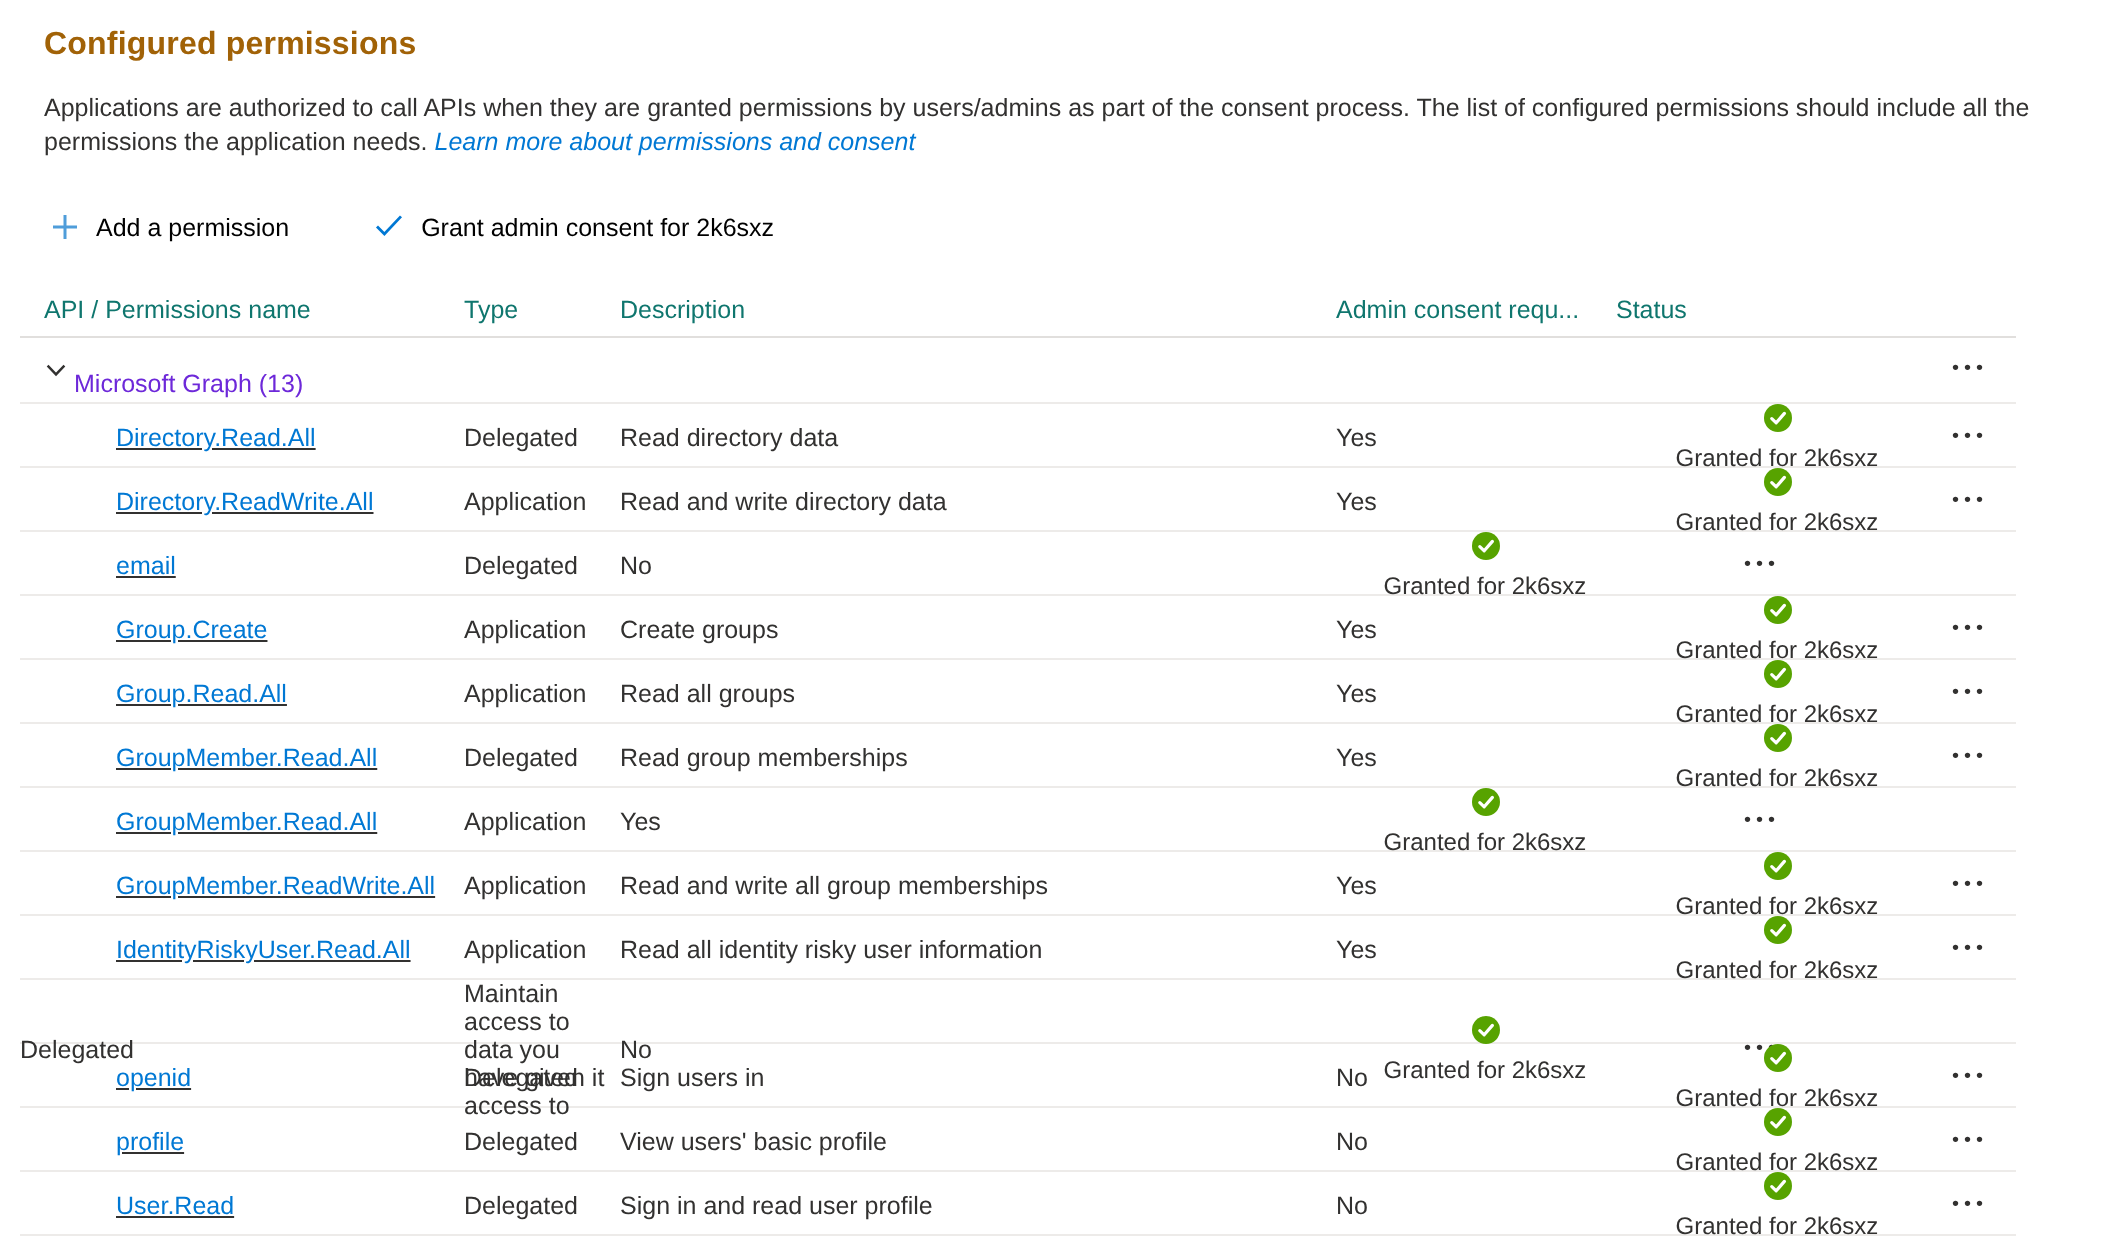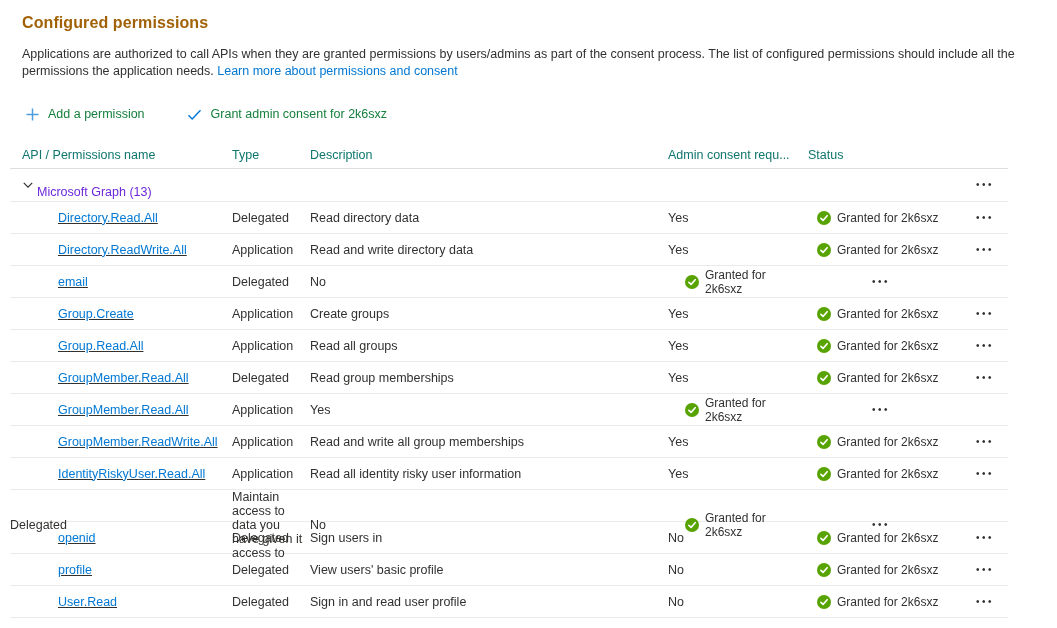--- a/index.html
+++ b/index.html
@@ -24,38 +24,39 @@
     margin: 14px 0 0 22px;
     max-width: 1002px;
     font-size: 12.5px;
     line-height: 16.5px;
     color: #323130;
   }
   p.desc a {
     color: #0078d4;
     text-decoration: none;
     cursor: pointer;
+    font-style: italic;
   }
 
   .toolbar {
     margin: 23px 0 0 22px;
     display: flex;
     align-items: center;
     gap: 34px;
     height: 24px;
   }
   .cmd {
     display: flex;
-    align-items: flex-end;
+    align-items: flex-start;
     gap: 9px;
     background: none;
     border: none;
     font-family: inherit;
     font-size: 12.5px;
-    color: #15803d;
+    color: #000000;
     cursor: pointer;
     padding: 2px 4px;
   }
   .cmd .icon-wrap { display: flex; align-items: center; }
 
   .table {
     margin: 15px 0 0 10px;
     width: 998px;
     font-size: 12.5px;
   }
@@ -102,20 +103,21 @@
   .c.name a {
     color: #0078d4;
     text-decoration: none;
     cursor: pointer;
   }
   .c.status {
     display: flex;
     align-items: center;
     gap: 6px;
     padding-left: 17px;
+    flex-direction: column;
   }
   .c.status .stext { font-size: 12px; color: #323130; }
   .c.actions { display: flex; justify-content: center; }
 
   .more {
     background: none;
     border: none;
     cursor: pointer;
     color: #323130;
     font-size: 10px;

